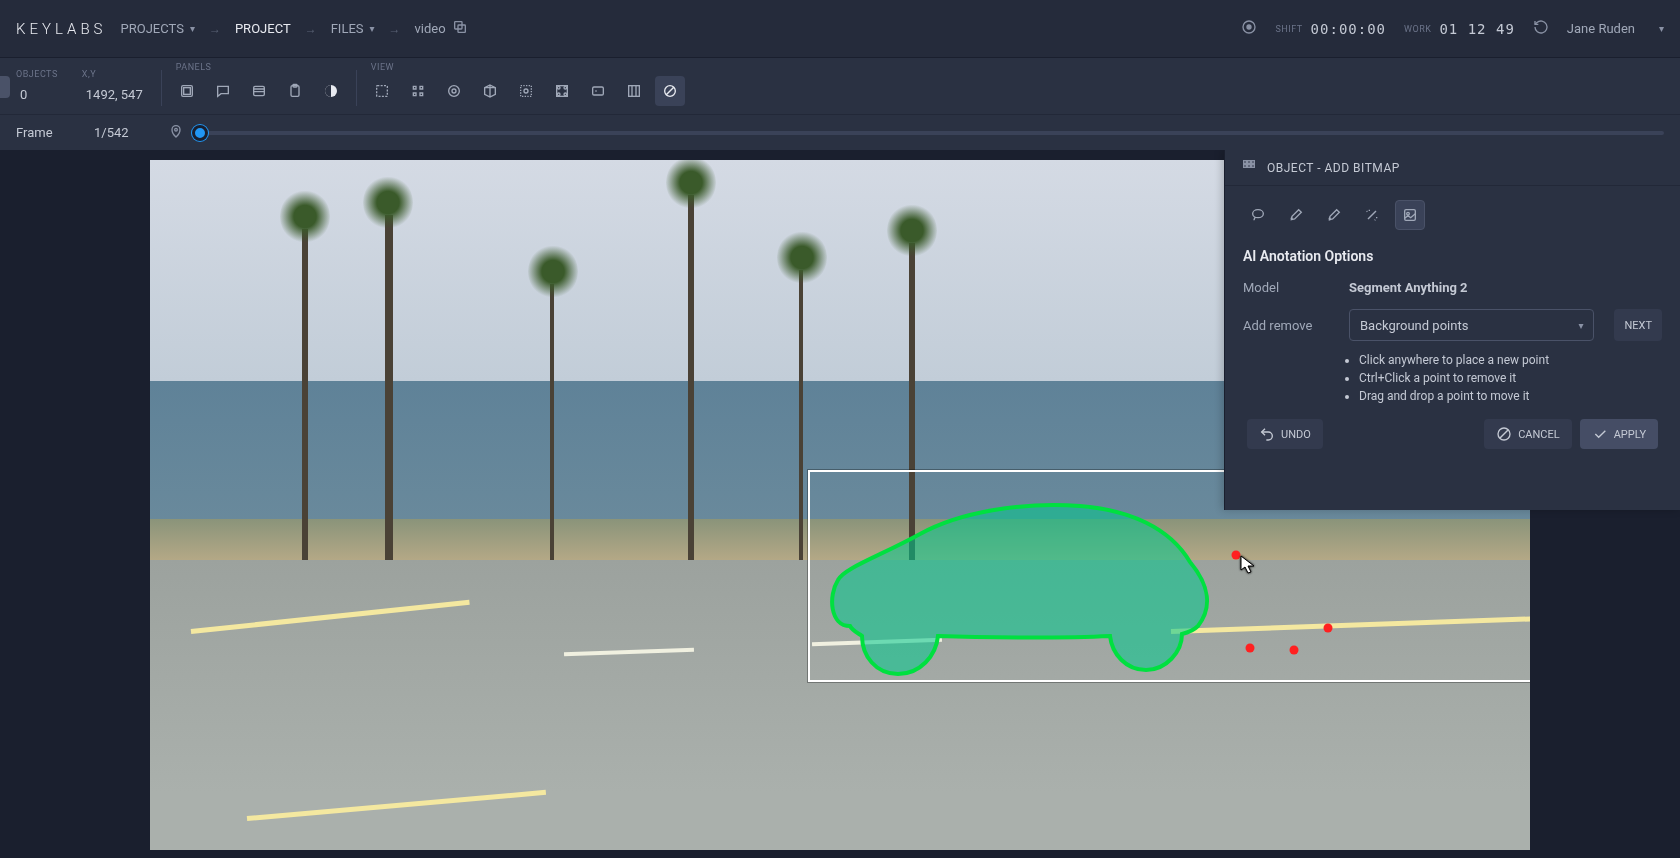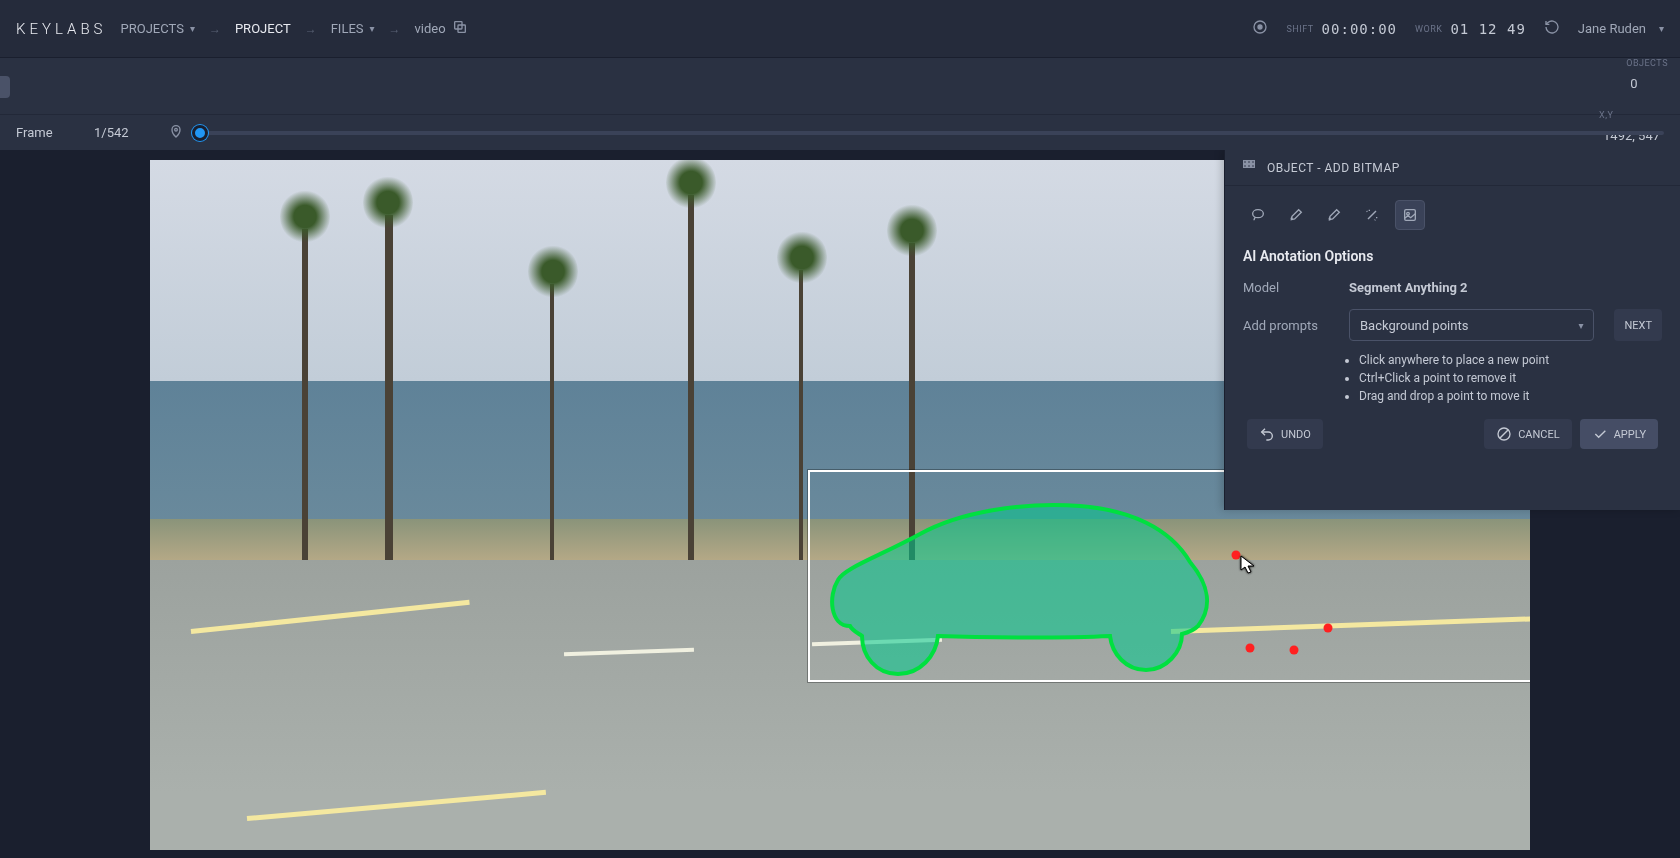--- a/index.html
+++ b/index.html
@@ -27,31 +27,30 @@
 .bc-item { display: flex; align-items: center; gap: 6px; color: #a0a8b8; cursor: pointer; }
 .bc-active { color: #e8eaf0; }
 .bc-arrow { color: #5a6275; font-size: 12px; }
 .chev { font-size: 10px; color: #8a92a5; }
 .copy-icon { color: #8a92a5; }
 .header-right { display: flex; align-items: center; gap: 18px; color: #a0a8b8; }
 .time-block { display: flex; align-items: center; gap: 8px; }
 .time-label { font-size: 9px; color: #6b7389; letter-spacing: 0.5px; }
 .time-value { font-family: monospace; font-size: 14px; color: #c4c9d4; letter-spacing: 1px; }
 .hdr-icon { color: #8a92a5; font-size: 15px; }
-.user { display: flex; align-items: center; gap: 13px; cursor: pointer; }
+.user { display: flex; align-items: center; gap: 24px; cursor: pointer; }
 
 
 .toolbar {
   height: 56px;
   background: #2a3142;
   display: flex;
   align-items: flex-end;
   padding: 0 12px 8px 12px;
-  gap: 15px;
-  flex-direction: column;
+  gap: 0;
 }
 .tb-group { display: flex; flex-direction: column; gap: 2px; }
 .tb-group-label { font-size: 9px; color: #6b7389; letter-spacing: 0.5px; text-transform: uppercase; margin-bottom: 2px; padding-left: 4px; }
 .tb-group-row { display: flex; align-items: center; gap: 6px; }
 .tb-val { font-size: 13px; color: #c4c9d4; padding: 4px 8px; min-width: 40px; }
 .tb-icon-btn {
   width: 30px; height: 30px; display: flex; align-items: center; justify-content: center;
   color: #a0a8b8; border-radius: 4px; cursor: pointer;
 }
 .tb-icon-btn.active { background: #3a4258; color: #e8eaf0; }
@@ -448,21 +447,21 @@
                 <path d="M4 17l5-4 4 3 7-6"></path>
               </svg>
             </div>
         </div>
         <div class="section-title">AI Anotation Options</div>
         <div class="form-row">
           <span class="form-label">Model</span>
           <span class="form-val">Segment Anything 2</span>
         </div>
         <div class="form-row">
-          <span class="form-label">Add prompts</span>
+          <span class="form-label">Add remove</span>
           <div class="select">
             <span>Background points</span>
             <span class="chev">▾</span>
           </div>
           <div class="next-btn">
             <span>NEXT</span>
           </div>
         </div>
         <div class="hints">
           <ul>

